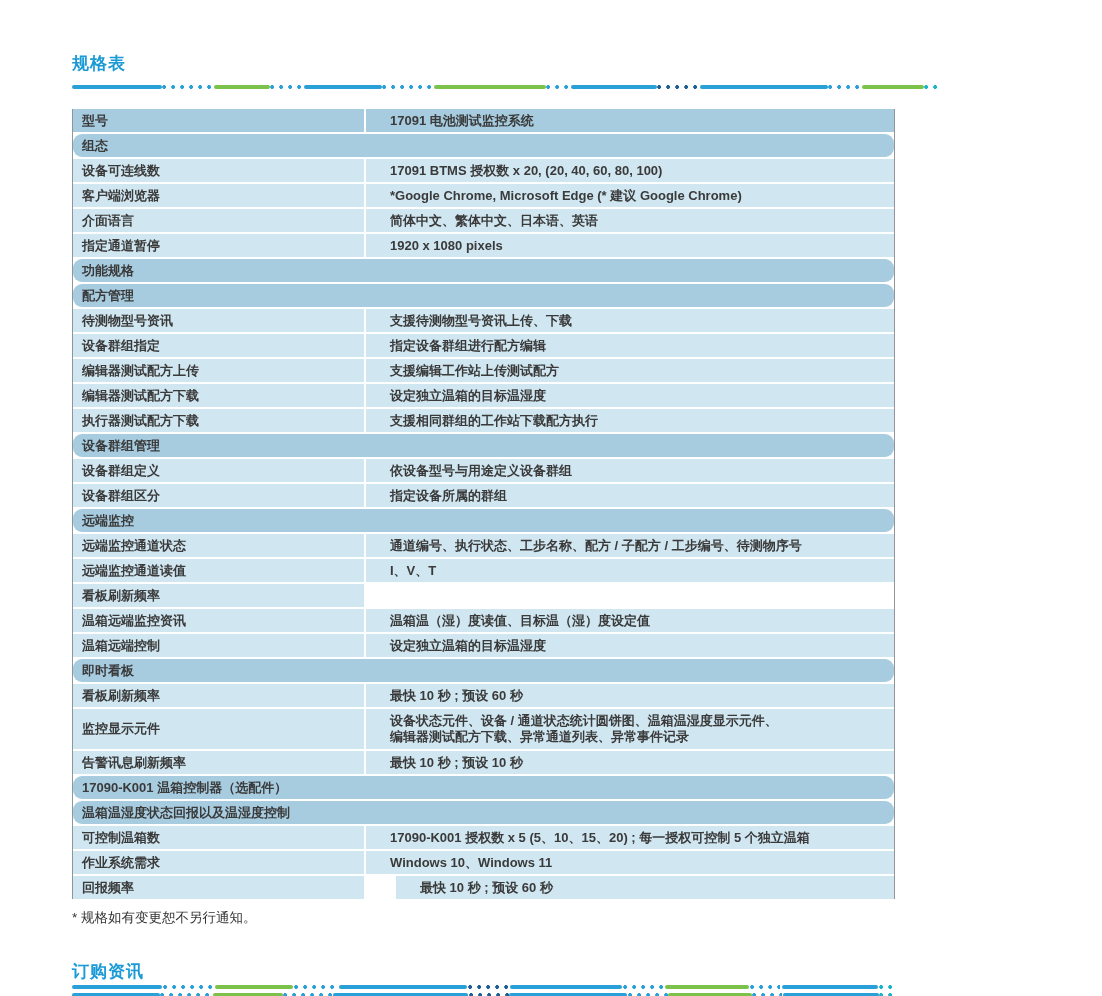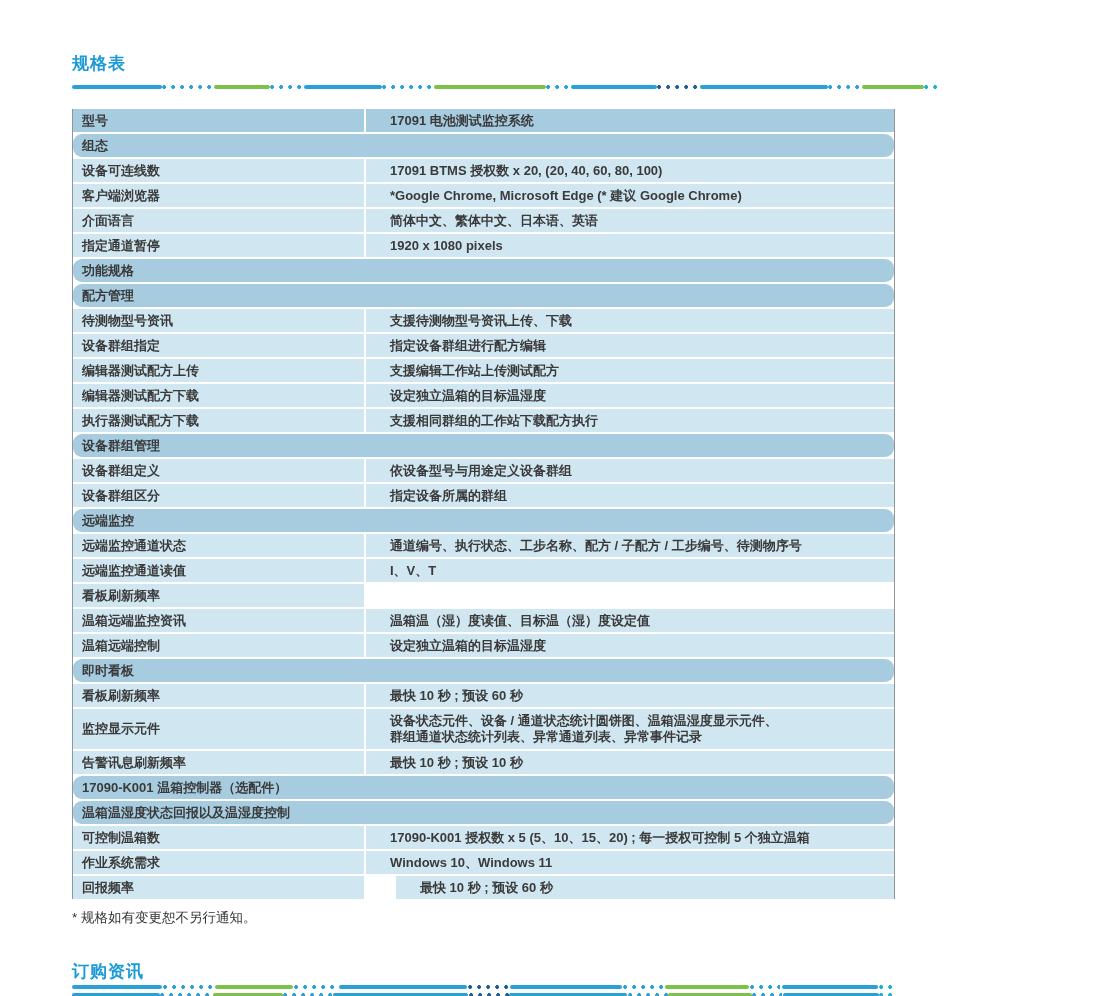--- a/index.html
+++ b/index.html
@@ -173,21 +173,21 @@
         <div class="row">
           <div class="cell section-cell">即时看板</div>
         </div>
         <div class="row">
           <div class="cell label-cell">看板刷新频率</div>
           <div class="cell value-cell">最快 10 秒 ; 预设 60 秒</div>
         </div>
         <div class="row tall">
           <div class="cell label-cell">监控显示元件</div>
           <div class="cell value-cell">设备状态元件、设备 / 通道状态统计圆饼图、温箱温湿度显示元件、
-群组通道状态统计列表、异常通道列表、异常事件记录</div>
+编辑器测试配方下载、异常通道列表、异常事件记录</div>
         </div>
         <div class="row">
           <div class="cell label-cell">告警讯息刷新频率</div>
           <div class="cell value-cell">最快 10 秒 ; 预设 10 秒</div>
         </div>
         <div class="row">
           <div class="cell section-cell">17090-K001 温箱控制器（选配件）</div>
         </div>
         <div class="row">
           <div class="cell section-cell">温箱温湿度状态回报以及温湿度控制</div>

